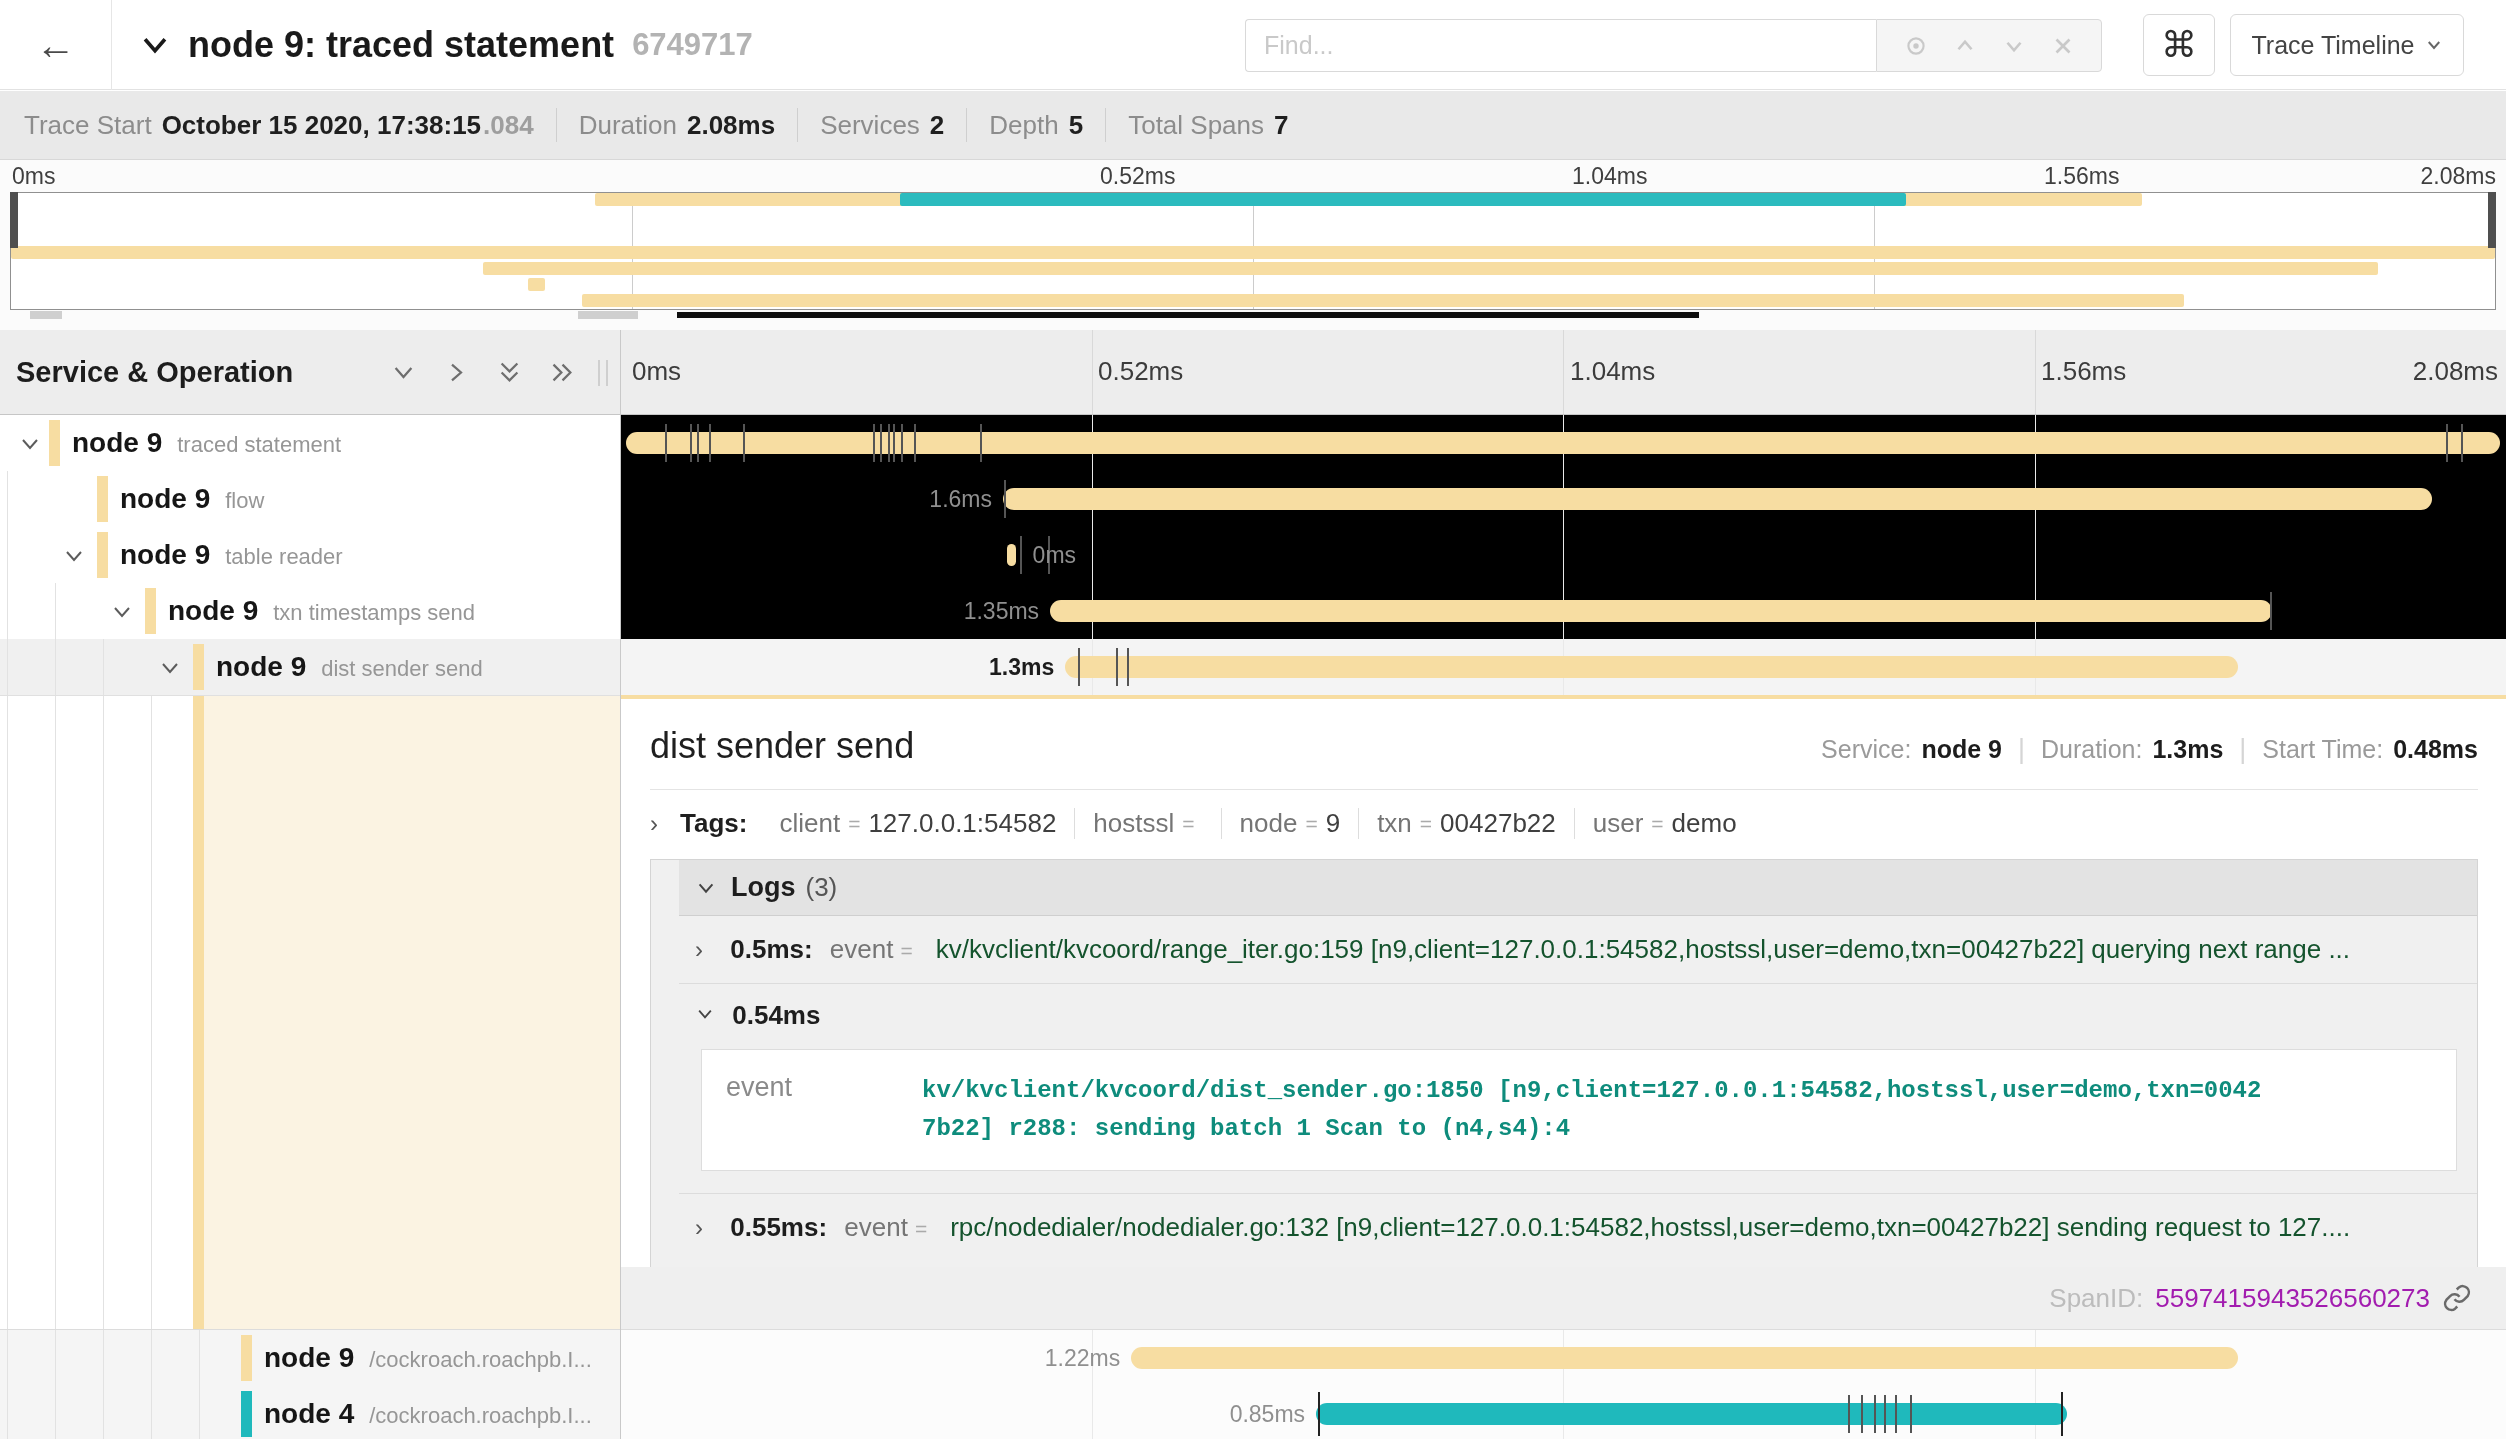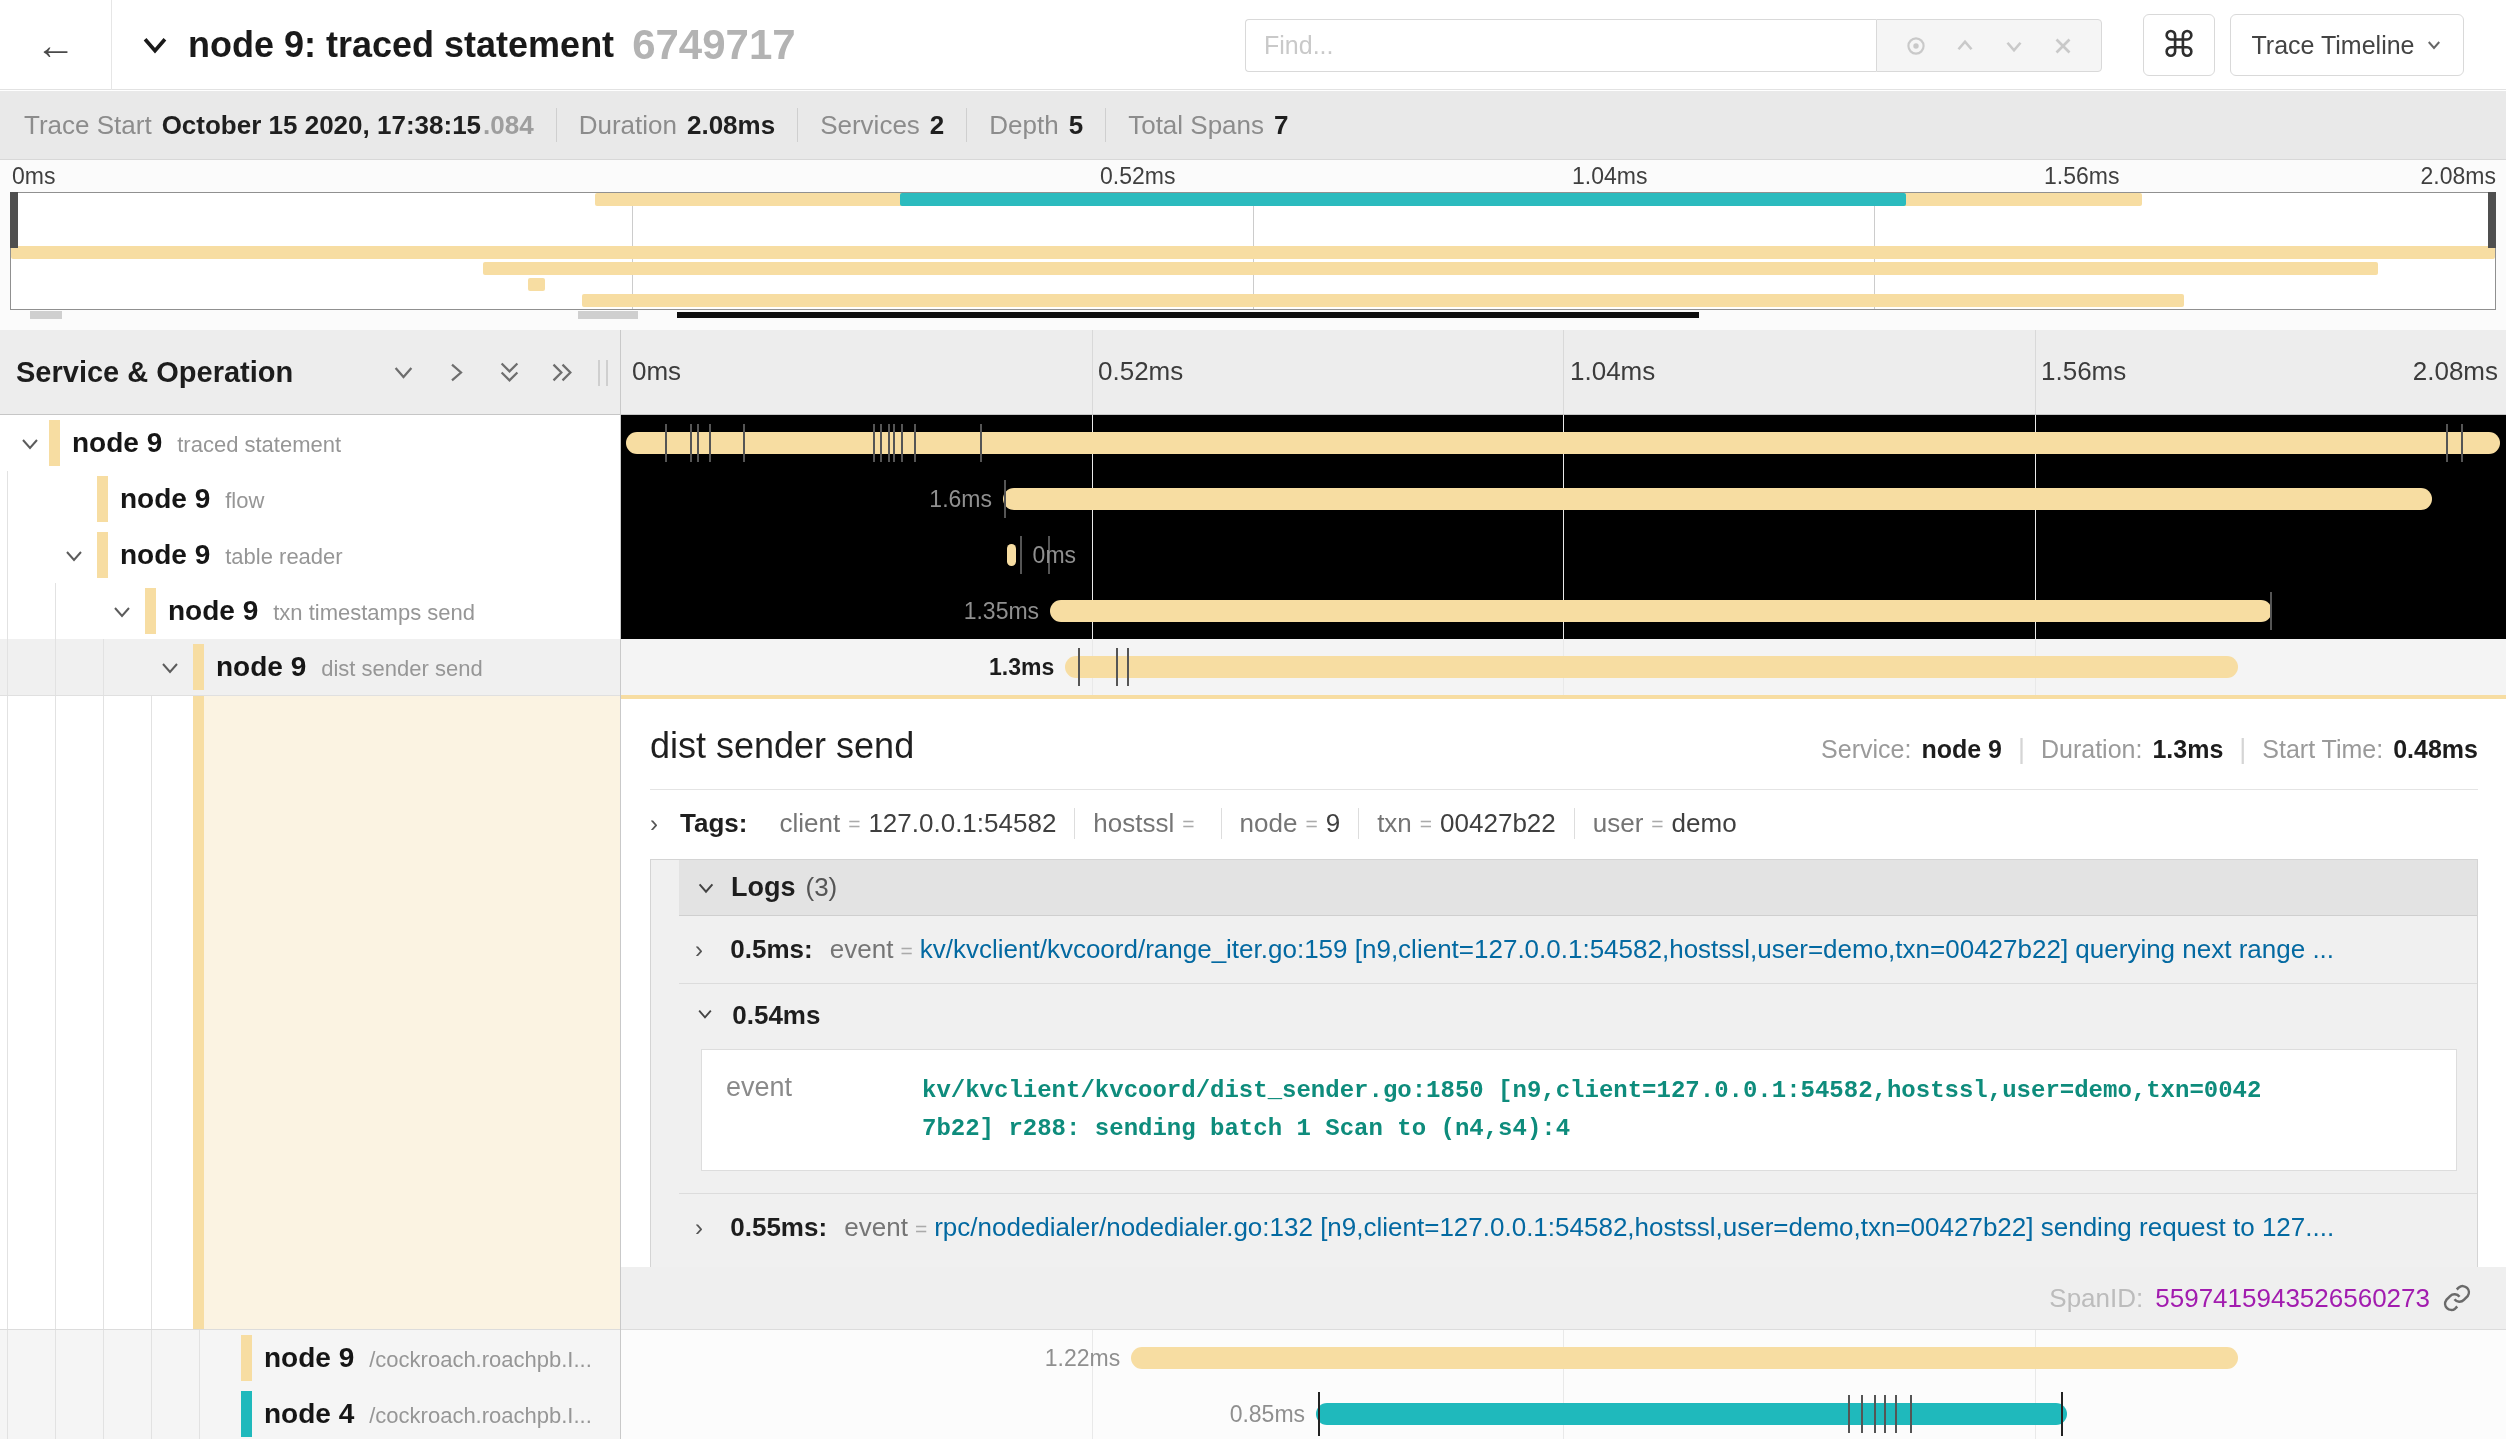--- a/index.html
+++ b/index.html
@@ -6,21 +6,21 @@
   html,body { background:#fff; }
   body { font-family:"Liberation Sans", sans-serif; }
   #app { position:relative; width:2506px; height:1439px; background:#fff; overflow:hidden; }
 
   
   .app-header { position:absolute; top:0; left:0; right:0; height:90px; background:#fff; border-bottom:1px solid #e2e2e2; }
   .back-btn { position:absolute; left:0; top:0; width:112px; height:90px; border-right:1px solid #e6e6e6; display:flex; align-items:center; justify-content:center; font-size:40px; color:#4a4a4a; cursor:pointer; }
   .title-wrap { position:absolute; left:138px; top:0; height:90px; display:flex; align-items:center; gap:16px; }
   .title-chevron { width:34px; height:34px; }
   .trace-title { font-size:36px; font-weight:bold; color:#1a1a1a; }
-  .trace-id { font-size:42px; font-weight:bold; color:#b3b3b3; margin-left:2px; }
+  .trace-id { font-size:31px; font-weight:bold; color:#b3b3b3; margin-left:2px; }
   .find-box { position:absolute; left:1245px; top:19px; width:631px; height:53px; border:1px solid #d9d9d9; border-right:none; border-radius:4px 0 0 4px; font-size:25px; color:#444; padding:0 18px; outline:none; background:#fff; font-family:"Liberation Sans", sans-serif; }
   .find-box::placeholder { color:#c9c9c9; }
   .find-controls { position:absolute; left:1876px; top:19px; width:226px; height:53px; background:#f5f5f5; border:1px solid #d9d9d9; border-radius:0 4px 4px 0; display:flex; align-items:center; justify-content:space-around; padding:0 14px; }
   .find-controls svg { width:26px; height:26px; }
   .kbd-btn { position:absolute; left:2143px; top:14px; width:72px; height:62px; background:#fff; border:1px solid #d9d9d9; border-radius:6px; display:flex; align-items:center; justify-content:center; font-size:36px; color:#2e2e2e; cursor:pointer; }
   .view-btn { position:absolute; left:2230px; top:14px; width:234px; height:62px; background:#fff; border:1px solid #d9d9d9; border-radius:6px; display:flex; align-items:center; justify-content:center; gap:10px; font-size:25px; color:#444; cursor:pointer; }
   .view-btn svg { width:18px; height:18px; }
 
   
   .info-bar { position:absolute; top:91px; left:0; right:0; height:69px; background:#e9e9e9; border-bottom:1px solid #d8d8d8; display:flex; align-items:center; padding-left:24px; font-size:26px; }
@@ -104,21 +104,21 @@
   .tag-val { color:#3f3f3f; }
   .caret { color:#555; font-size:24px; width:18px; display:inline-block; }
   .logs-box { margin-top:20px; border:1px solid #d4d4d4; background:#f0f0f0;padding-left:28px; }
   .logs-head { height:56px; background:#e3e3e3; border-bottom:1px solid #cfcfcf; display:flex; align-items:center; padding-left:16px; cursor:pointer; }
   .logs-title { font-weight:bold; font-size:27px; color:#1e1e1e; margin:0 10px 0 14px; }
   .logs-count { font-size:26px; color:#555; }
   .log-row { padding:18px 16px; font-size:26px; white-space:nowrap; overflow:hidden; cursor:pointer; }
   .log-row .t { font-weight:bold; color:#1e1e1e; margin:0 10px; }
   .log-row .k { color:#757575; }
   .log-row .eq { color:#aaa; font-size:21px; margin:0 7px; }
-  .log-row .v { color:#0369a1; }
+  .log-row .v { color:#14532d;margin-left:16px; }
   .log-row1 { border-bottom:1px solid #dcdcdc; }
   .log-exp-head { padding:16px 16px 10px 16px; font-size:26px; cursor:pointer; }
   .log-exp-head .t { font-weight:bold; color:#1e1e1e; margin-left:10px; }
   .event-box { margin:8px 20px 22px 22px; background:#fff; border:1px solid #ddd; display:flex; padding:22px 24px; }
   .event-key { width:196px; font-size:27px; color:#8a8a8a; flex:none; }
   .event-val { font-family:"Liberation Mono", monospace; font-size:24px; line-height:38px; color:#0e8c7c; font-weight:bold; max-width:1350px; word-break:break-all; }
   .log-row3 { border-top:1px solid #dcdcdc; }
   .logs-foot { padding:10px 16px 20px 18px; font-size:22px; color:#9b9b9b; }
   .spanid-strip { position:absolute; left:0; right:0; bottom:0; height:62px; background:#efefef; display:flex; align-items:center; justify-content:flex-end; padding-right:34px; gap:12px; font-size:26px; }
   .spanid-label { color:#bcbcbc; }

